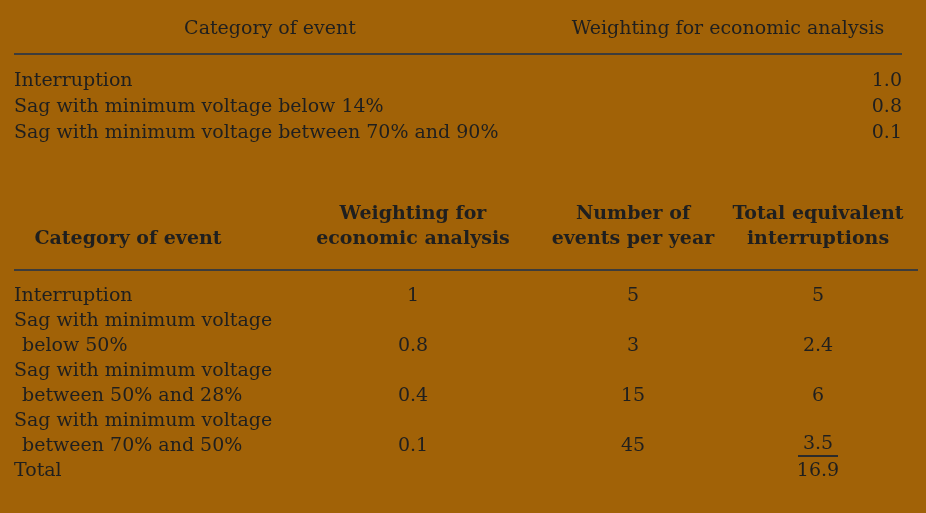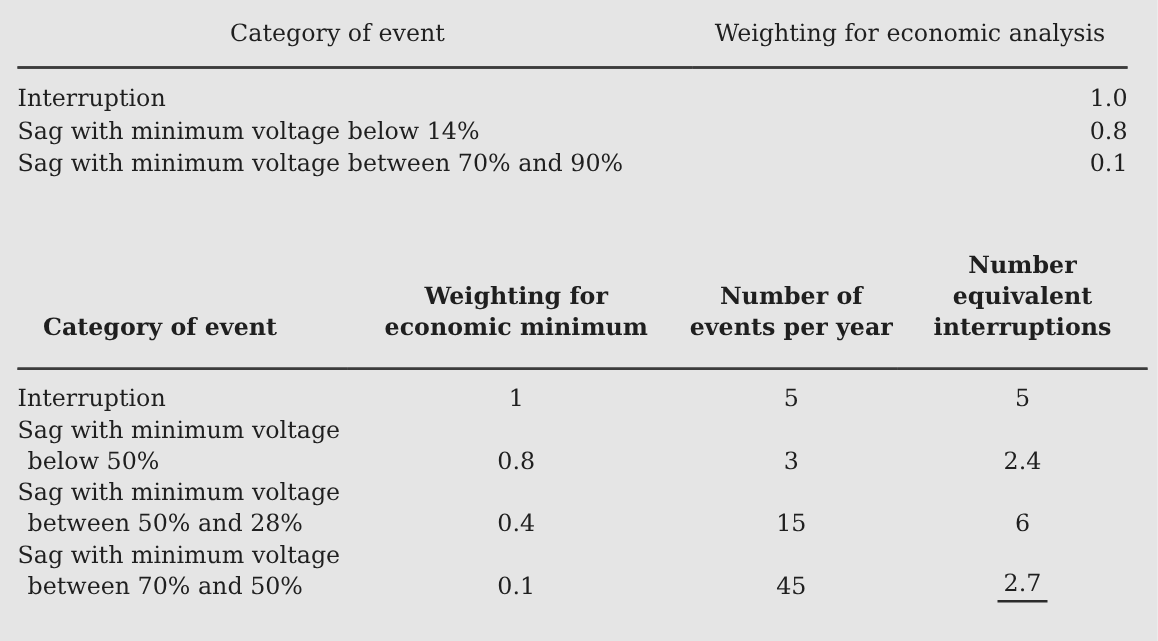--- a/index.html
+++ b/index.html
@@ -4,21 +4,21 @@
 <style>
   html, body { margin: 0; padding: 0; }
   body {
     width: 926px; height: 513px;
     background: #ffffff;
     font-family: "DejaVu Serif", serif;
   }
   .page {
     position: relative;
     width: 926px; height: 513px;
-    background: #e5e5e5;
+    background: #a16207;
     color: #1f1f1f;
     overflow: hidden;
   }
   table.t {
     position: absolute;
     border-collapse: collapse;
     table-layout: fixed;
     font-size: 19px;
   }
   
@@ -100,28 +100,28 @@
       <col style="width:264px">
       <col style="width:270px">
       <col style="width:170px">
       <col style="width:200px">
     </colgroup>
     <thead>
       <tr>
         <th class="h-cat">Category of event</th>
         <th>
           <span class="hl">Weighting for</span>
-          <span class="hl">economic minimum</span>
+          <span class="hl">economic analysis</span>
         </th>
         <th>
           <span class="hl">Number of</span>
           <span class="hl">events per year</span>
         </th>
         <th>
-          <span class="hl">Number equivalent</span>
+          <span class="hl">Total equivalent</span>
           <span class="hl">interruptions</span>
         </th>
       </tr>
     </thead>
     <tbody>
       <tr class="first">
         <td class="cat">Interruption</td>
         <td class="num">1</td>
         <td class="num">5</td>
         <td class="num">5</td>
@@ -145,19 +145,25 @@
         <td class="num">6</td>
       </tr>
       <tr>
         <td class="cat">
           <div class="l1">Sag with minimum voltage</div>
           <div class="l2">between 70% and 50%</div>
         </td>
         <td class="num">0.1</td>
         <td class="num">45</td>
         <td class="num">
-          <span class="underlined">2.7</span>
+          <span class="underlined">3.5</span>
         </td>
+      </tr>
+      <tr>
+        <td class="cat">Total</td>
+        <td class="num"></td>
+        <td class="num"></td>
+        <td class="num">16.9</td>
       </tr>
     </tbody>
   </table>
 
 </div>
 
 </body></html>

